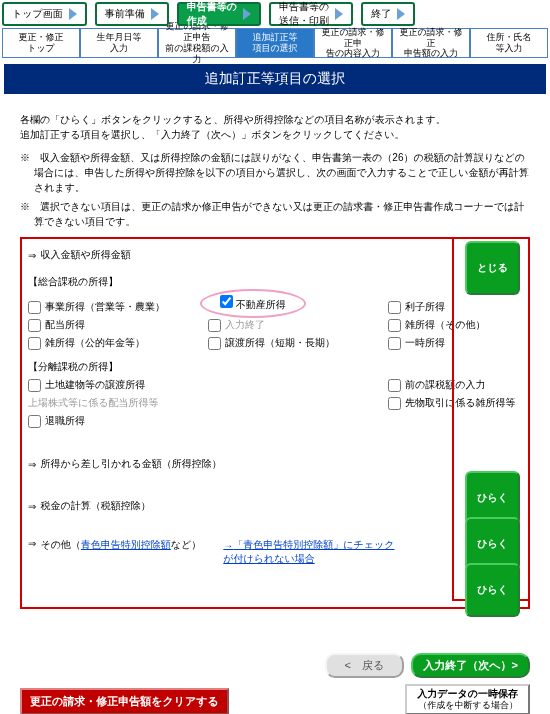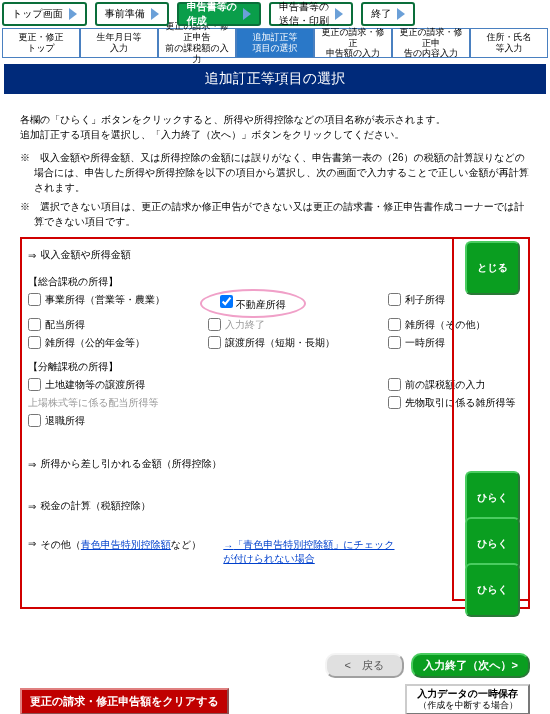--- a/index.html
+++ b/index.html
@@ -14,21 +14,21 @@
 .title-bar{background:#002a7a;color:#fff;text-align:center;padding:6px;font-size:14px;font-weight:normal;margin:4px 4px 0 4px}
 .content{padding:10px 20px}
 .intro{font-size:10px;line-height:1.5;margin:8px 0}
 .note{font-size:10px;line-height:1.5;margin:4px 0 4px 0;text-indent:-14px;padding-left:14px}
 .box{border:2px solid #d00000;padding:4px 6px;margin:8px 0;position:relative}
 .side-btn{position:absolute;right:8px;background:#0a9e20;color:#fff;border:2px outset #4acc60;border-radius:6px;padding:18px 10px;font-size:10px;font-weight:bold;cursor:pointer}
 .arrow-row{display:flex;align-items:center;font-size:10px;margin:2px 0;min-height:20px}
 .arrow-row .lbl{margin-left:4px}
 .group-title{font-size:10px;margin:10px 0 4px 0}
 .chk-grid{display:grid;grid-template-columns:180px 180px 130px;font-size:10px;row-gap:4px}
-.chk-cell{display:flex;align-items:flex-start;gap:4px}
+.chk-cell{display:flex;align-items:flex-end;gap:4px}
 .chk-cell input{margin:0}
 .highlight{background:#fff;border:2px solid #f0a0c8;border-radius:50%;padding:4px 18px;display:inline-block;margin:-4px -8px}
 .red-box{position:absolute;border:2px solid #d00000;pointer-events:none}
 .gray{color:#999}
 .blue-link{color:#0040cc;text-decoration:underline;cursor:pointer}
 .faq-link{font-size:10px}
 .footer-btns{text-align:right;padding:6px 20px;margin-top:20px}
 .btn-back{background:#e0e0e0;border:2px outset #f4f4f4;border-radius:10px;padding:3px 18px;font-size:11px;color:#555;cursor:pointer;margin-right:4px}
 .btn-next{background:#0a9e20;color:#fff;border:2px outset #4acc60;border-radius:10px;padding:3px 10px;font-size:11px;font-weight:bold;cursor:pointer}
 .clear-bar{background:#c00000;color:#fff;font-size:11px;font-weight:bold;padding:4px 8px;margin:4px 20px;display:inline-block;border:2px outset #e08080}
@@ -67,24 +67,24 @@
     <div class="subtab">
       <span class="subtab-txt">生年月日等<br>入力</span>
     </div>
     <div class="subtab">
       <span class="subtab-txt">更正の請求・修正申告<br>前の課税額の入力</span>
     </div>
     <div class="subtab active">
       <span class="subtab-txt">追加訂正等<br>項目の選択</span>
     </div>
     <div class="subtab">
+      <span class="subtab-txt">更正の請求・修正申<br>告の内容入力</span>
+    </div>
+    <div class="subtab">
       <span class="subtab-txt">更正の請求・修正<br>申告額の入力</span>
-    </div>
-    <div class="subtab">
-      <span class="subtab-txt">更正の請求・修正申<br>告の内容入力</span>
     </div>
     <div class="subtab">
       <span class="subtab-txt">住所・氏名<br>等入力</span>
     </div>
   </div>
 <div class="title-bar">追加訂正等項目の選択</div>
 
 <div class="content">
   <div class="intro">
     <span>各欄の「ひらく」ボタンをクリックすると、所得や所得控除などの項目名称が表示されます。</span><br>

